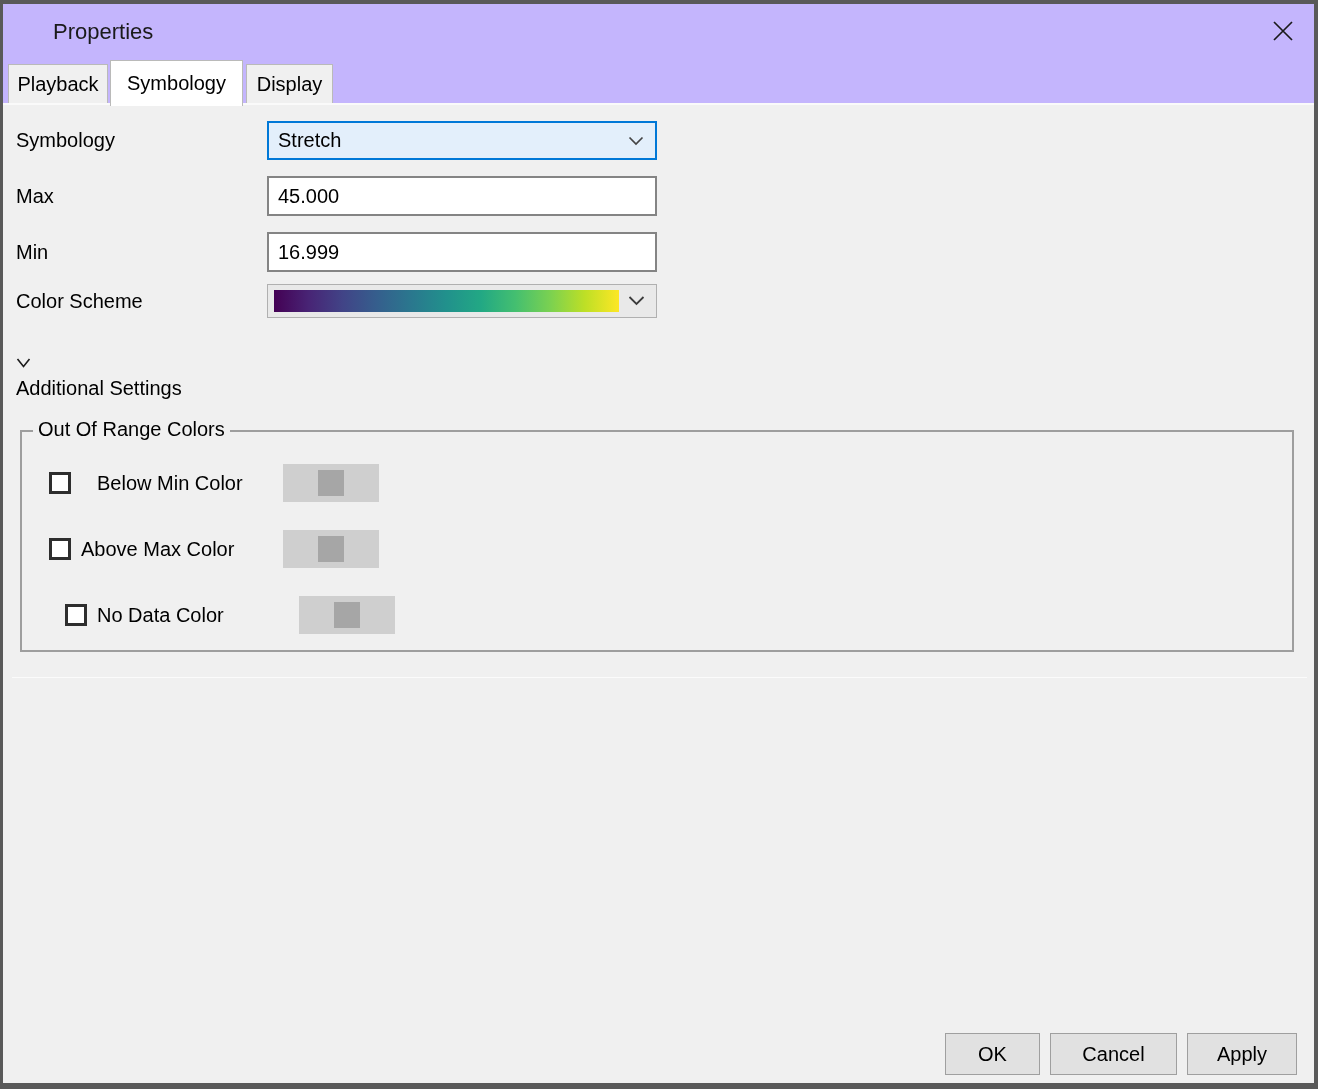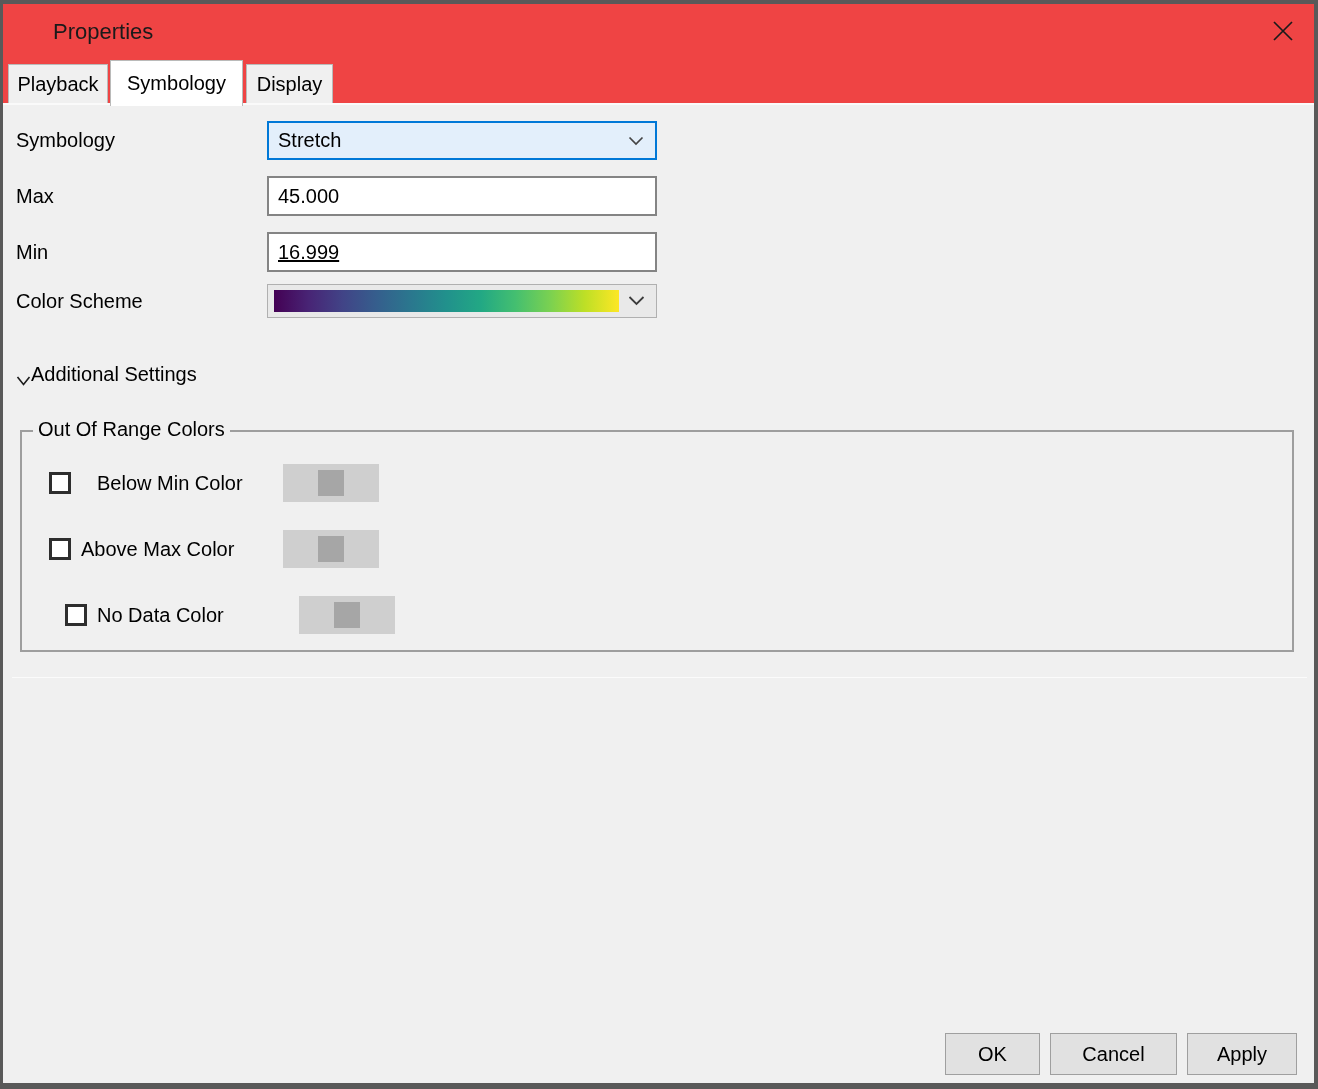--- a/index.html
+++ b/index.html
@@ -9,21 +9,21 @@
   .page {
     position: relative; width: 1318px; height: 1089px;
     background: var(--frame, #595959); overflow: hidden;
   }
   .dialog {
     position: absolute; left: 3px; top: 4px; width: 1311px; height: 1079px;
     background: var(--dialog_bg, #f0f0f0);
   }
   .header {
     position: absolute; left: 0; top: 0; width: 100%; height: 99px;
-    background: #ef4444;
+    background: #c4b5fd;
     text-align: center;
   }
   .title {
     position: absolute; left: 50px; top: 15px;
     font-size: 22px; color: #1a1a1a; white-space: nowrap;
   }
   .close-btn {
     position: absolute; left: 1260px; top: 10px; width: 40px; height: 38px;
     display: flex; align-items: center; justify-content: center; cursor: pointer;
   }
@@ -58,35 +58,35 @@
   }
   .combo-chevron { position: absolute; right: 11px; top: 50%; transform: translateY(-50%); line-height: 0; }
 
   .text-input {
     position: absolute; left: 264px; width: 390px; height: 40px;
     border: 2px solid #848484; background: #fff;
     font-size: 20px; padding: 12px 9px; color: #000;
     font-family: "Liberation Sans", sans-serif; outline: none;
   }
   .input-max { top: 172px; }
-  .input-min { top: 228px; text-decoration: underline; }
+  .input-min { top: 228px; }
 
   .combo-scheme {
     position: absolute; left: 264px; top: 280px; width: 390px; height: 34px;
     background: #e9e9e9; border: 1px solid #b0b0b0; cursor: pointer;
   }
   .gradient-swatch {
     position: absolute; left: 6px; top: 5px; width: 345px; height: 22px;
     background: linear-gradient(to right,#440154,#482475,#414487,#355f8d,#2a788e,#21918c,#22a884,#44bf70,#7ad151,#bddf26,#fde725);
   }
 
   .addl-header {
     position: absolute; left: 13px; top: 354px; height: 28px;
-    display: flex; align-items: flex-end; 
-    font-size: 20px; cursor: pointer; white-space: nowrap;
+    display: flex; align-items: flex-start; gap: 9px;
+    font-size: 20px; cursor: pointer; white-space: nowrap; flex-direction: column;
   }
   .addl-header .chev { line-height: 0; }
 
   .groupbox {
     position: absolute; left: 17px; top: 426px; width: 1274px; height: 222px;
     border: 2px solid #9e9e9e;
   }
   .groupbox-legend {
     position: absolute; left: 11px; top: -14px;
     background: var(--dialog_bg, #f0f0f0); padding: 0 5px;

